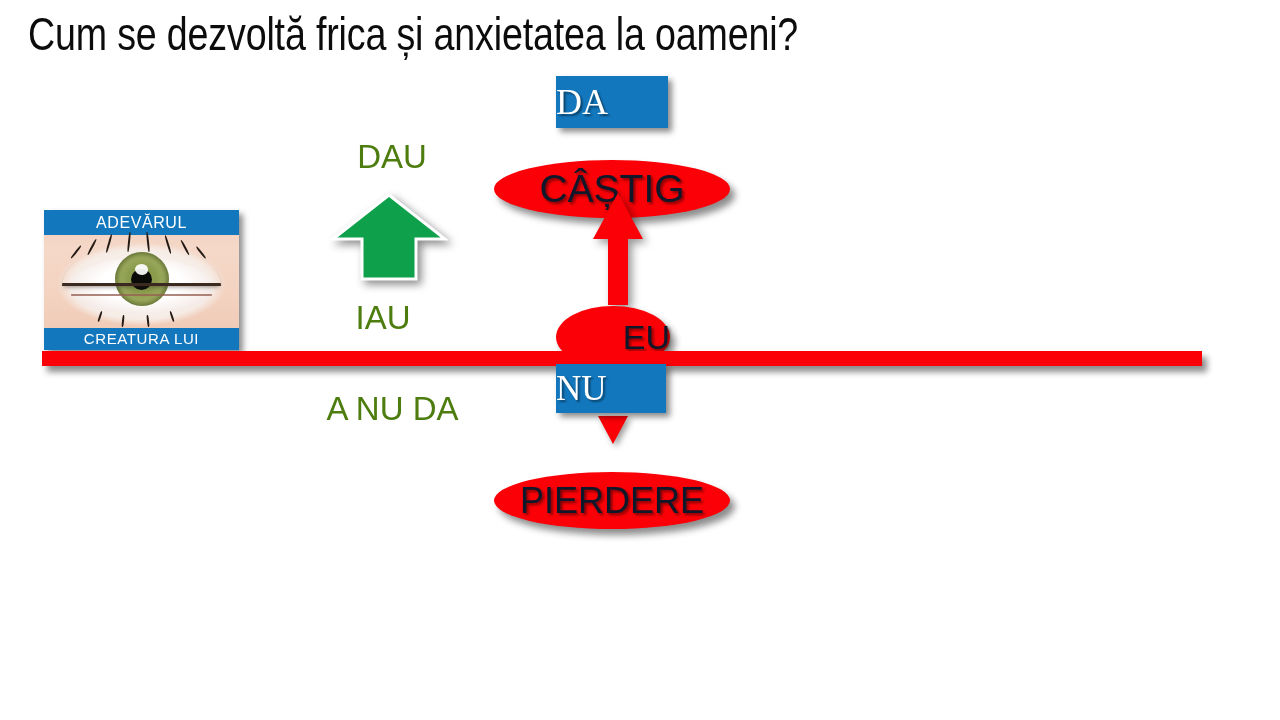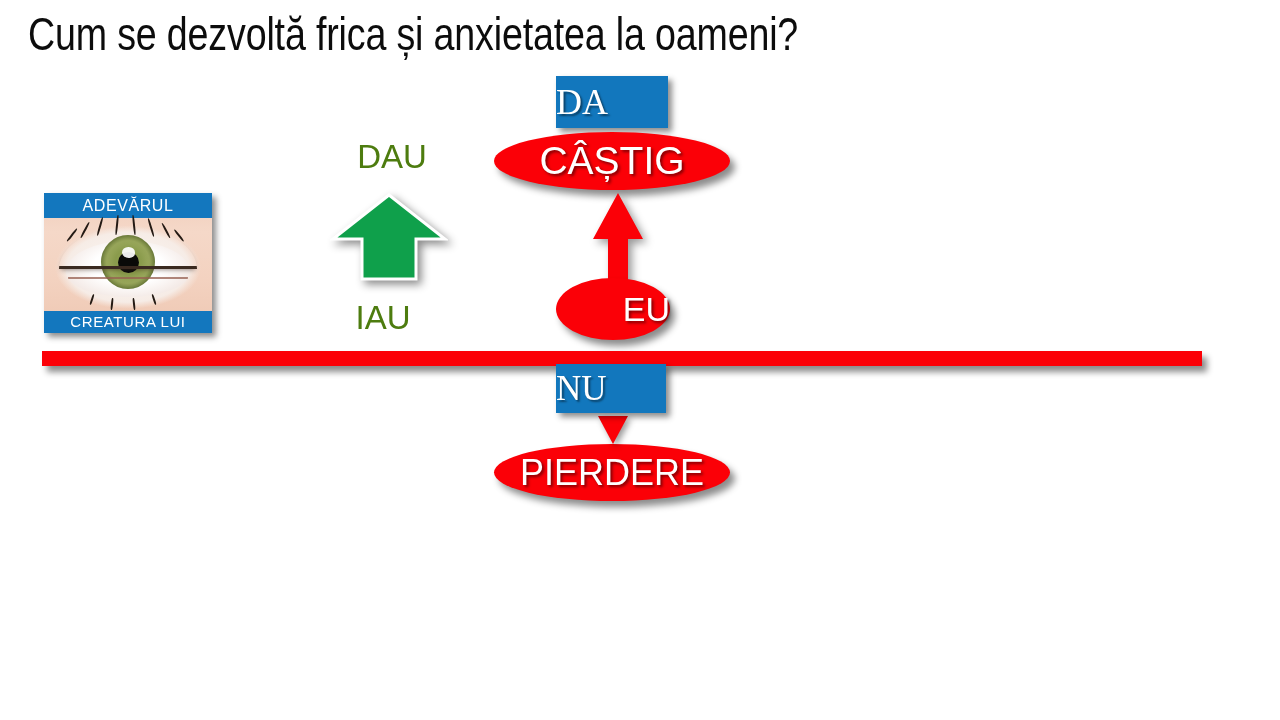--- a/index.html
+++ b/index.html
@@ -32,22 +32,22 @@
     letter-spacing: -0.2px;
     transform: scaleX(0.80);
     transform-origin: left top;
     white-space: nowrap;
   }
 
   
   #eye-card {
     position: absolute;
     left: 44px;
-    top: 193px;
-    width: 168px;
+    top: 210px;
+    width: 195px;
     height: 140px;
     box-shadow: 4px 4px 6px rgba(0,0,0,0.45);
     background: #22c55e;
     overflow: hidden;
   }
   .eye-band {
     position: absolute;
     left: 0;
     width: 100%;
     background: #1377be;
@@ -215,25 +215,26 @@
     line-height: 49px;
     font-size: 35px;
     z-index: 25;
   }
 
   
   .red-ellipse {
     position: absolute;
     background: #fb0007;
     border-radius: 50%;
-    color: #ffffff;
+    color: #0f172a;
     font-family: "Liberation Sans Narrow", "Liberation Sans", sans-serif;
     text-align: center;
     box-shadow: 5px 6px 7px rgba(0,0,0,0.45);
     text-shadow: 2px 2px 3px rgba(0,0,0,0.5);
+    margin-top: 28px;
   }
   #ellipse-castig {
     left: 494px;
     top: 132px;
     width: 236px;
     height: 58px;
     line-height: 58px;
     font-size: 39px;
     z-index: 12;
   }
@@ -311,20 +312,21 @@
   </div>
 
   <div id="label-dau" class="label-plain">DAU</div>
 
   <svg id="green-arrow" viewBox="0 0 118 90">
     <polygon points="59,3 115,47 86,47 86,87 32,87 32,47 3,47" fill="#0fa04b" stroke="#ffffff" stroke-width="3"></polygon>
   </svg>
 
   <div id="label-iau" class="label-plain">IAU</div>
 
+  <div id="label-anuda" class="label-plain">A NU DA</div>
 
   <div id="box-da" class="blue-box">DA</div>
 
   <div id="ellipse-castig" class="red-ellipse">CÂȘTIG</div>
 
   <svg id="red-arrow-up" viewBox="0 0 56 112">
     <polygon points="28,0 53,46 38,46 38,112 18,112 18,46 3,46" fill="#fb0007"></polygon>
   </svg>
 
   <div id="ellipse-eu" class="red-ellipse">EU</div>

